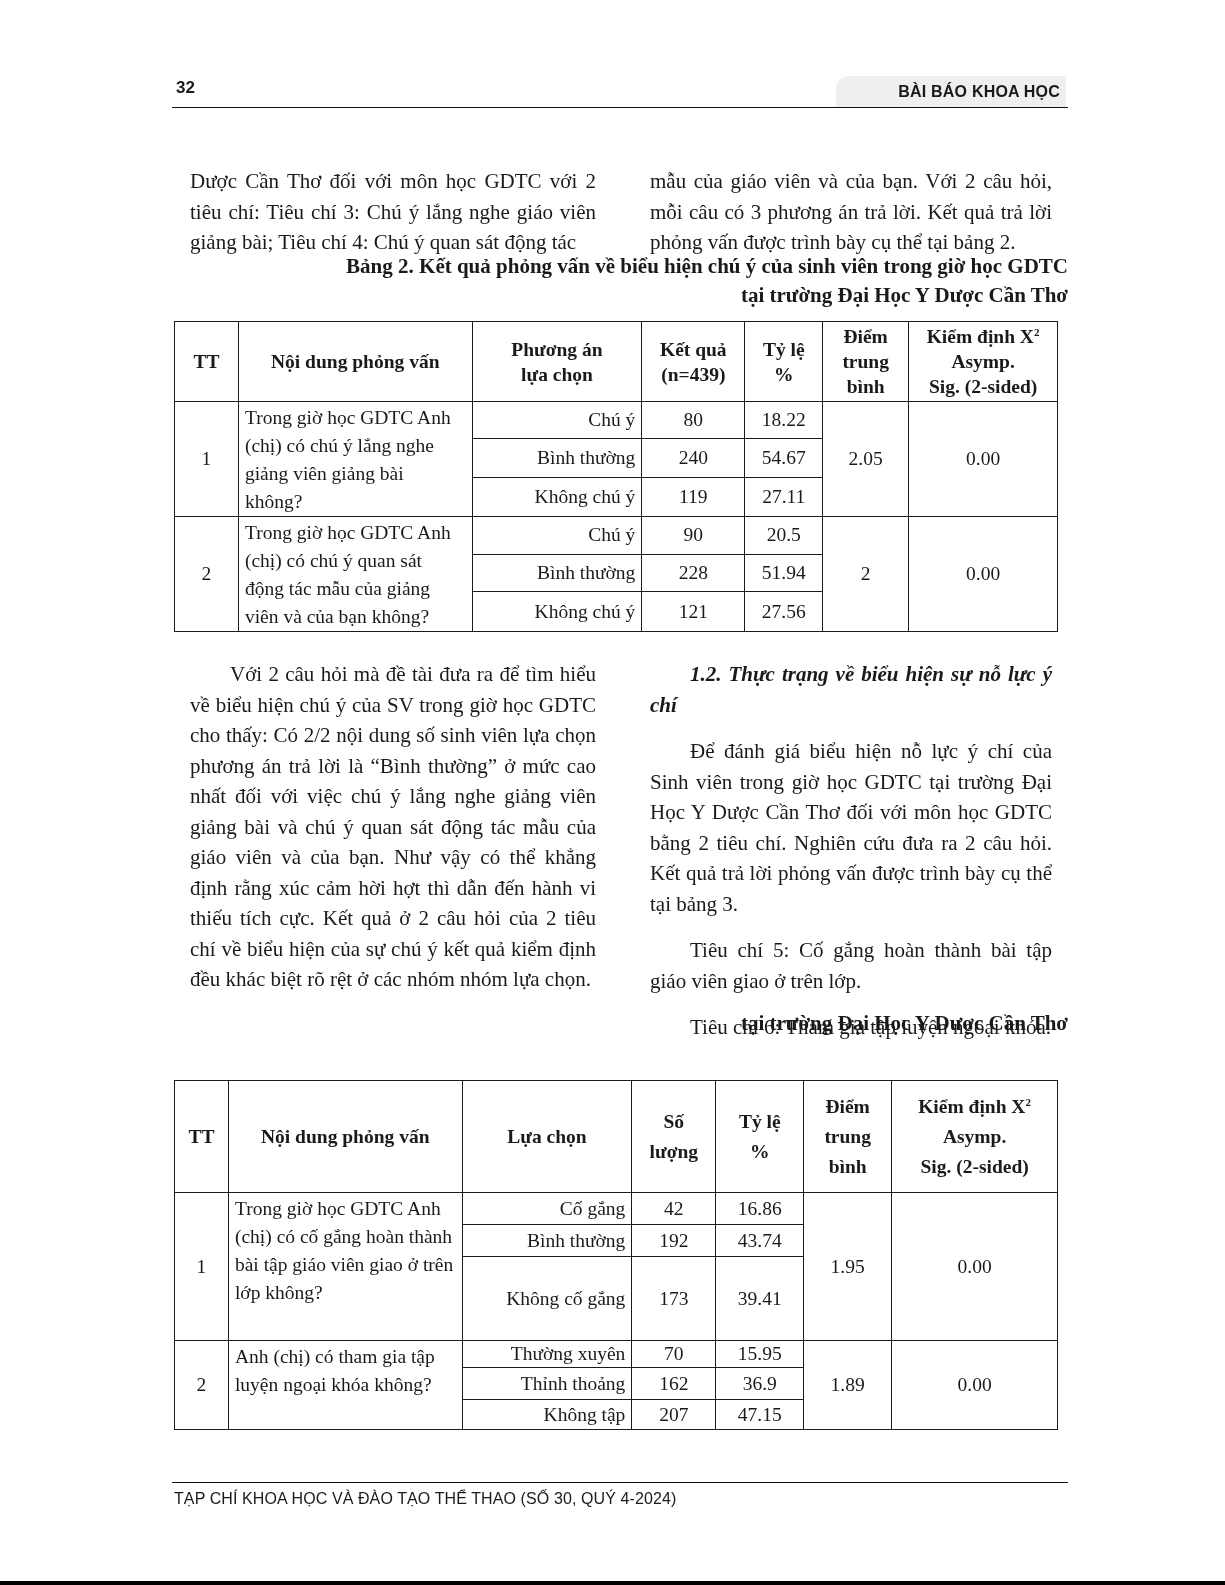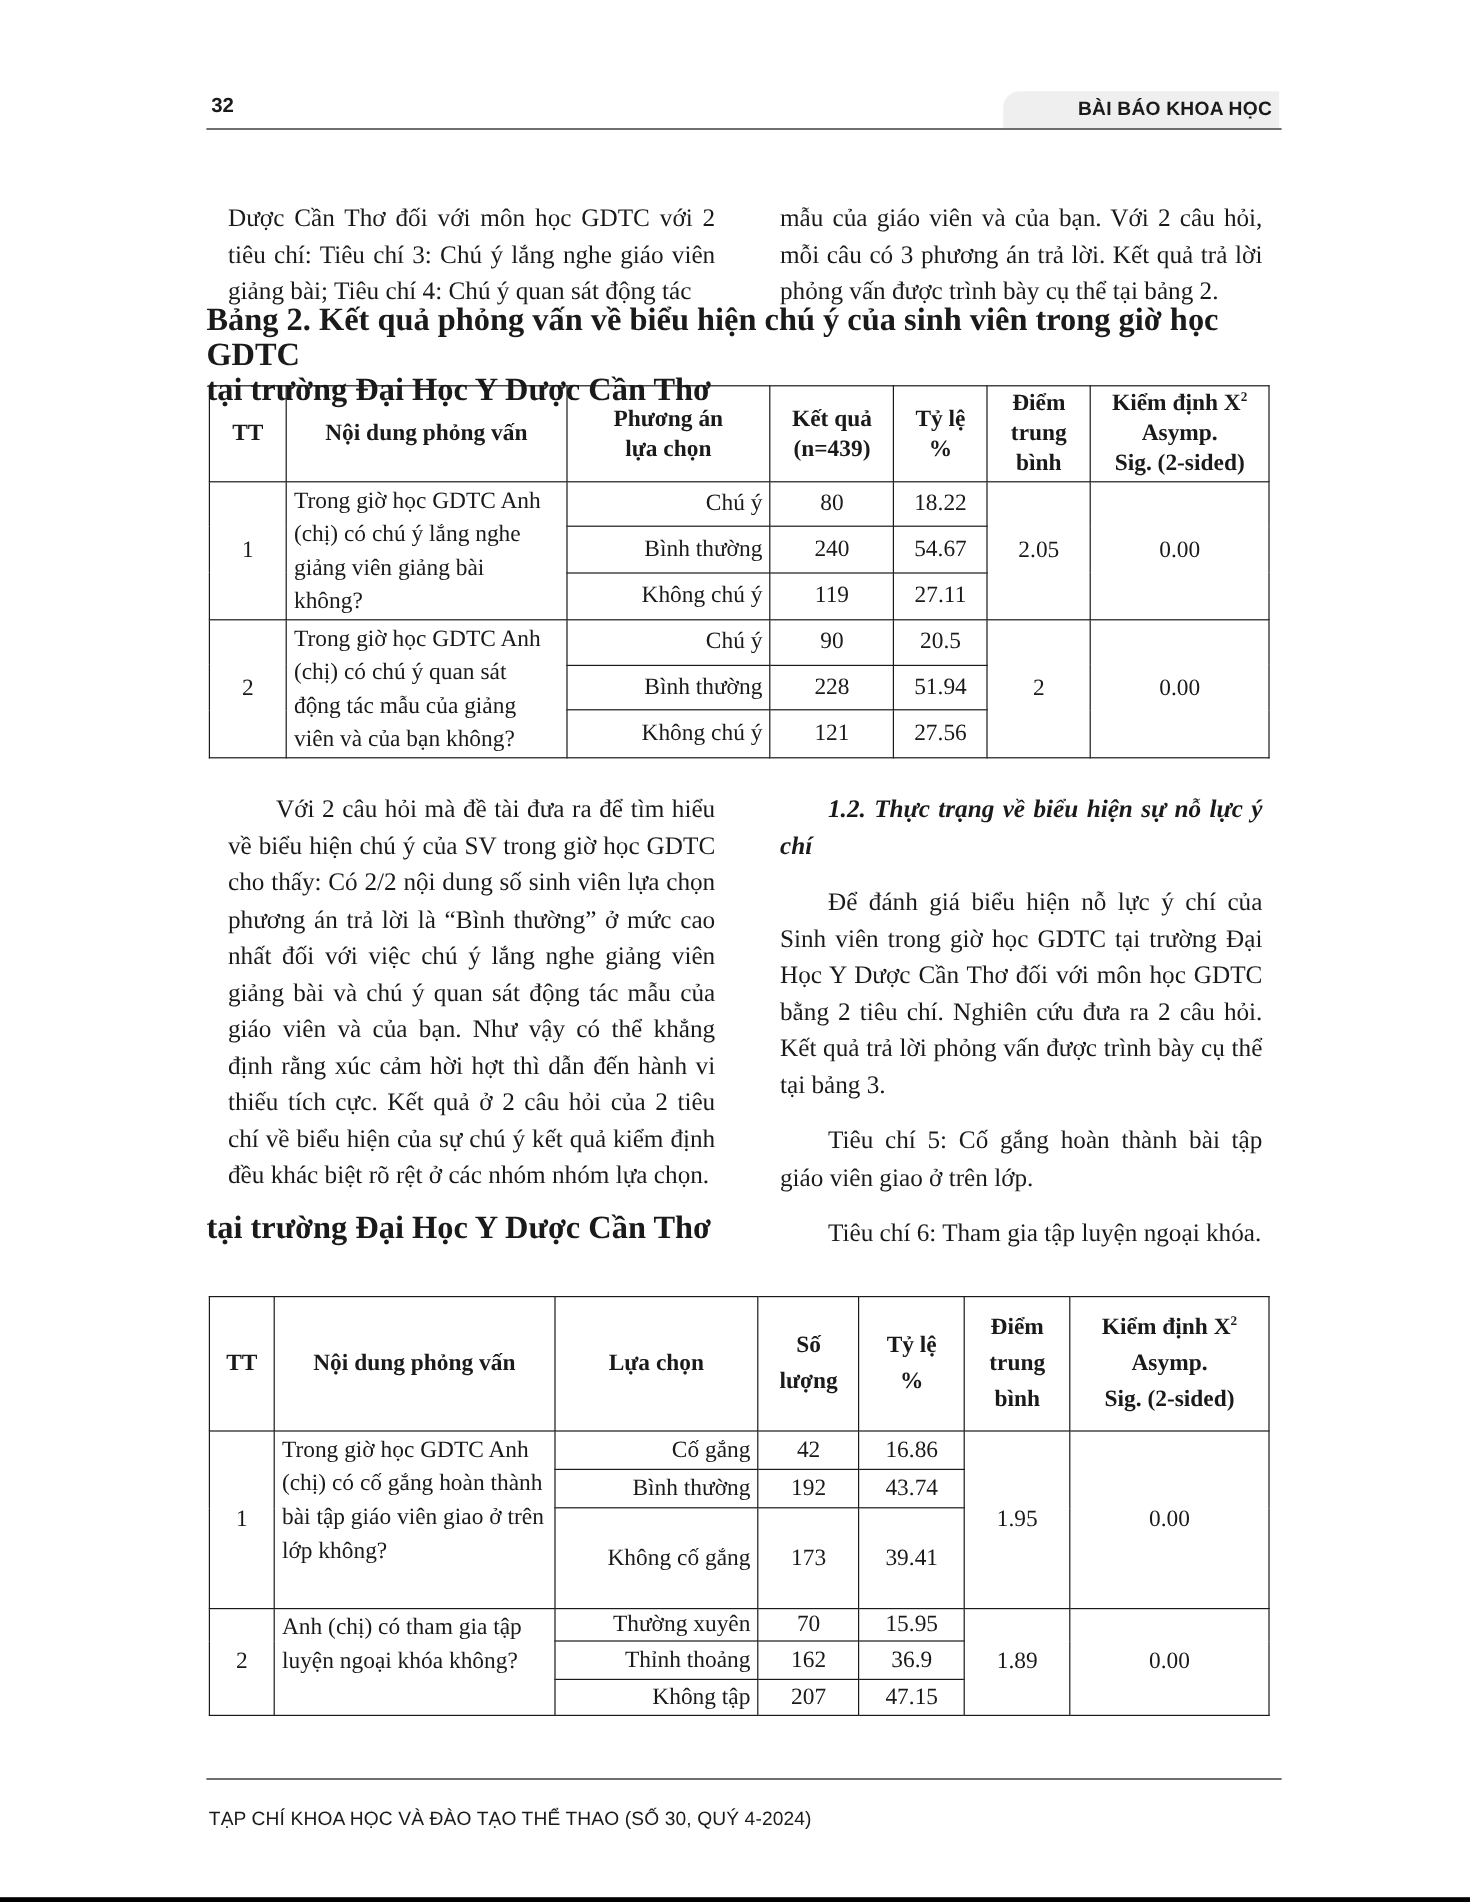--- a/index.html
+++ b/index.html
@@ -15,34 +15,34 @@
   .header-rule { position: absolute; left: 172px; top: 107px; width: 896px; height: 1px; background: #111; }
 
   
   .col { position: absolute; font-size: 21px; line-height: 30.5px; text-align: justify; }
   .col p { margin: 16px; }
   .indent { text-indent: 40px; }
   .col-left { left: 174px; width: 438px; }
   .col-right { left: 634px; width: 434px; }
   .section-title { font-weight: bold; font-style: italic; }
 
-  .caption { position: absolute; left: 172px; width: 896px; text-align: left; font-weight: bold;
-             font-size: 27px; line-height: 29px; }
+  .caption { position: absolute; left: 172px; width: 896px; text-align: right; font-weight: bold;
+             font-size: 21px; line-height: 29px; }
 
   
   table.data { position: absolute; border-collapse: collapse; font-size: 19.5px; }
   table.data td, table.data th { border: 1.5px solid #1a1a1a; padding: 0 6px; vertical-align: middle; }
   table.data th { font-weight: bold; text-align: center; line-height: 25px; }
   table.data td.c { text-align: center; }
   table.data td.q { text-align: left; line-height: 28px; vertical-align: top; padding-top: 2px; }
   table.data td.opt { text-align: right; }
   sup { font-size: 11px; vertical-align: super; line-height: 0; }
 
   .footer-rule { position: absolute; left: 172px; top: 1482px; width: 896px; height: 1px; background: #111; }
-  .footer { position: absolute; left: 174px; top: 1490px; font-size: 16px; letter-spacing: 0.1px; margin-top: 18px; }
+  .footer { position: absolute; left: 174px; top: 1490px; font-size: 16px; letter-spacing: 0.1px; }
   .bottom-band { position: absolute; left: 0; top: 1581px; width: 1225px; height: 4px; background: #000; }
 </style>
 </head>
 <body>
 
 <div class="page-num sans">32</div>
 <div class="badge sans">BÀI BÁO KHOA HỌC</div>
 <div class="header-rule"></div>
 
 <div class="col col-left serif" style="top:150px;">

